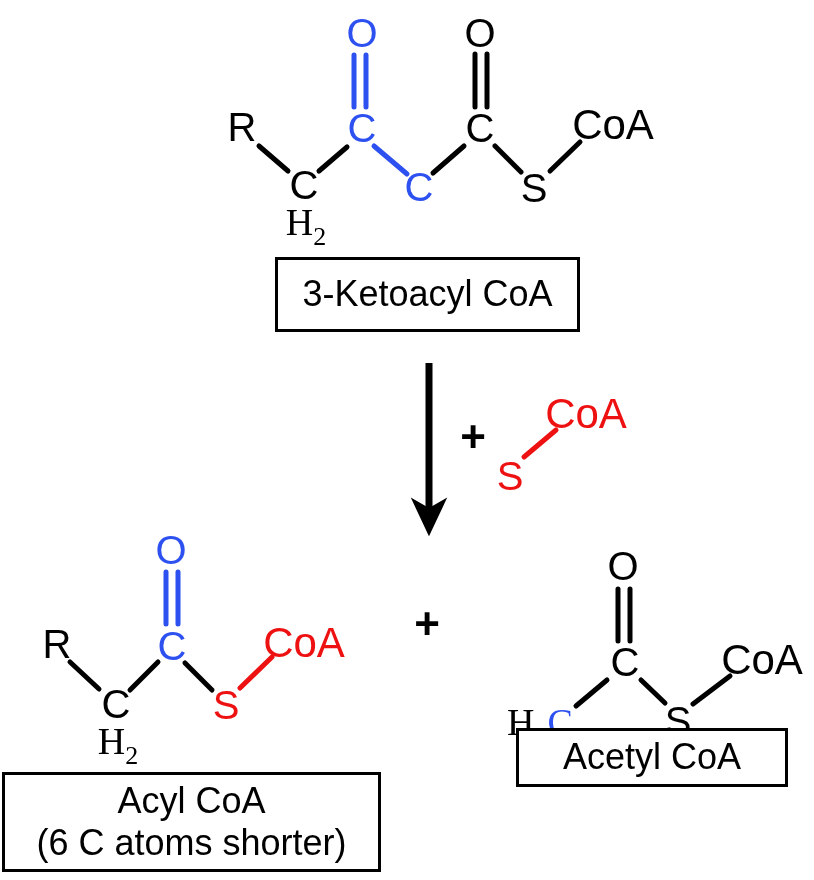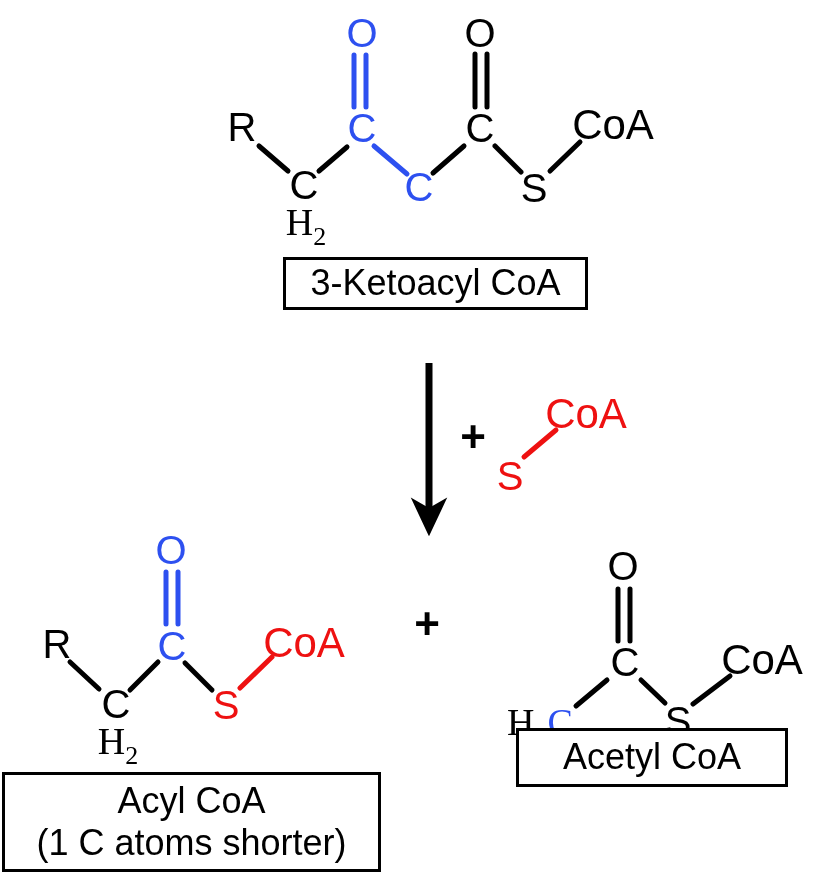--- a/index.html
+++ b/index.html
@@ -87,39 +87,39 @@
   <span class="atom" style="left:304px;top:185px">C</span>
   <span class="atom grp" style="left:306px;top:222px"><span>H</span><span class="sub">2</span></span>
   <span class="atom blue" style="left:362px;top:128px">C</span>
   <span class="atom blue" style="left:362px;top:33px">O</span>
   <span class="atom blue" style="left:419px;top:187px">C</span>
   <span class="atom" style="left:480px;top:128px">C</span>
   <span class="atom" style="left:480px;top:33px">O</span>
   <span class="atom" style="left:534px;top:188px">S</span>
   <span class="atom coa" style="left:613px;top:125px">CoA</span>
 
-  <div class="caption-box" style="left:283px;top:257px;width:305px;height:53px">
+  <div class="caption-box" style="left:275px;top:257px;width:305px;height:75px">
     <span>3-Ketoacyl CoA</span>
   </div>
 
   <span class="plus" style="left:473px;top:437px">+</span>
   <span class="atom red" style="left:510px;top:476px">S</span>
   <span class="atom coa red" style="left:586px;top:414px">CoA</span>
 
   <span class="atom" style="left:57px;top:644px">R</span>
   <span class="atom" style="left:116px;top:704px">C</span>
   <span class="atom grp" style="left:118px;top:741px"><span>H</span><span class="sub">2</span></span>
   <span class="atom blue" style="left:172px;top:646px">C</span>
   <span class="atom blue" style="left:171px;top:550px">O</span>
   <span class="atom red" style="left:226px;top:705px">S</span>
   <span class="atom coa red" style="left:304px;top:643px">CoA</span>
 
   <div class="caption-box" style="left:2px;top:772px;width:379px;height:100px">
     <span>Acyl CoA</span>
-    <span>(1 C atoms shorter)</span>
+    <span>(6 C atoms shorter)</span>
   </div>
 
   <span class="plus" style="left:427px;top:624px">+</span>
 
   <span class="atom grp" style="left:540px;top:722px"><span>H</span><span class="sub">3</span><span class="blue">C</span></span>
   <span class="atom" style="left:625px;top:662px">C</span>
   <span class="atom" style="left:623px;top:566px">O</span>
   <span class="atom" style="left:678px;top:721px">S</span>
   <span class="atom coa" style="left:762px;top:660px">CoA</span>
 

